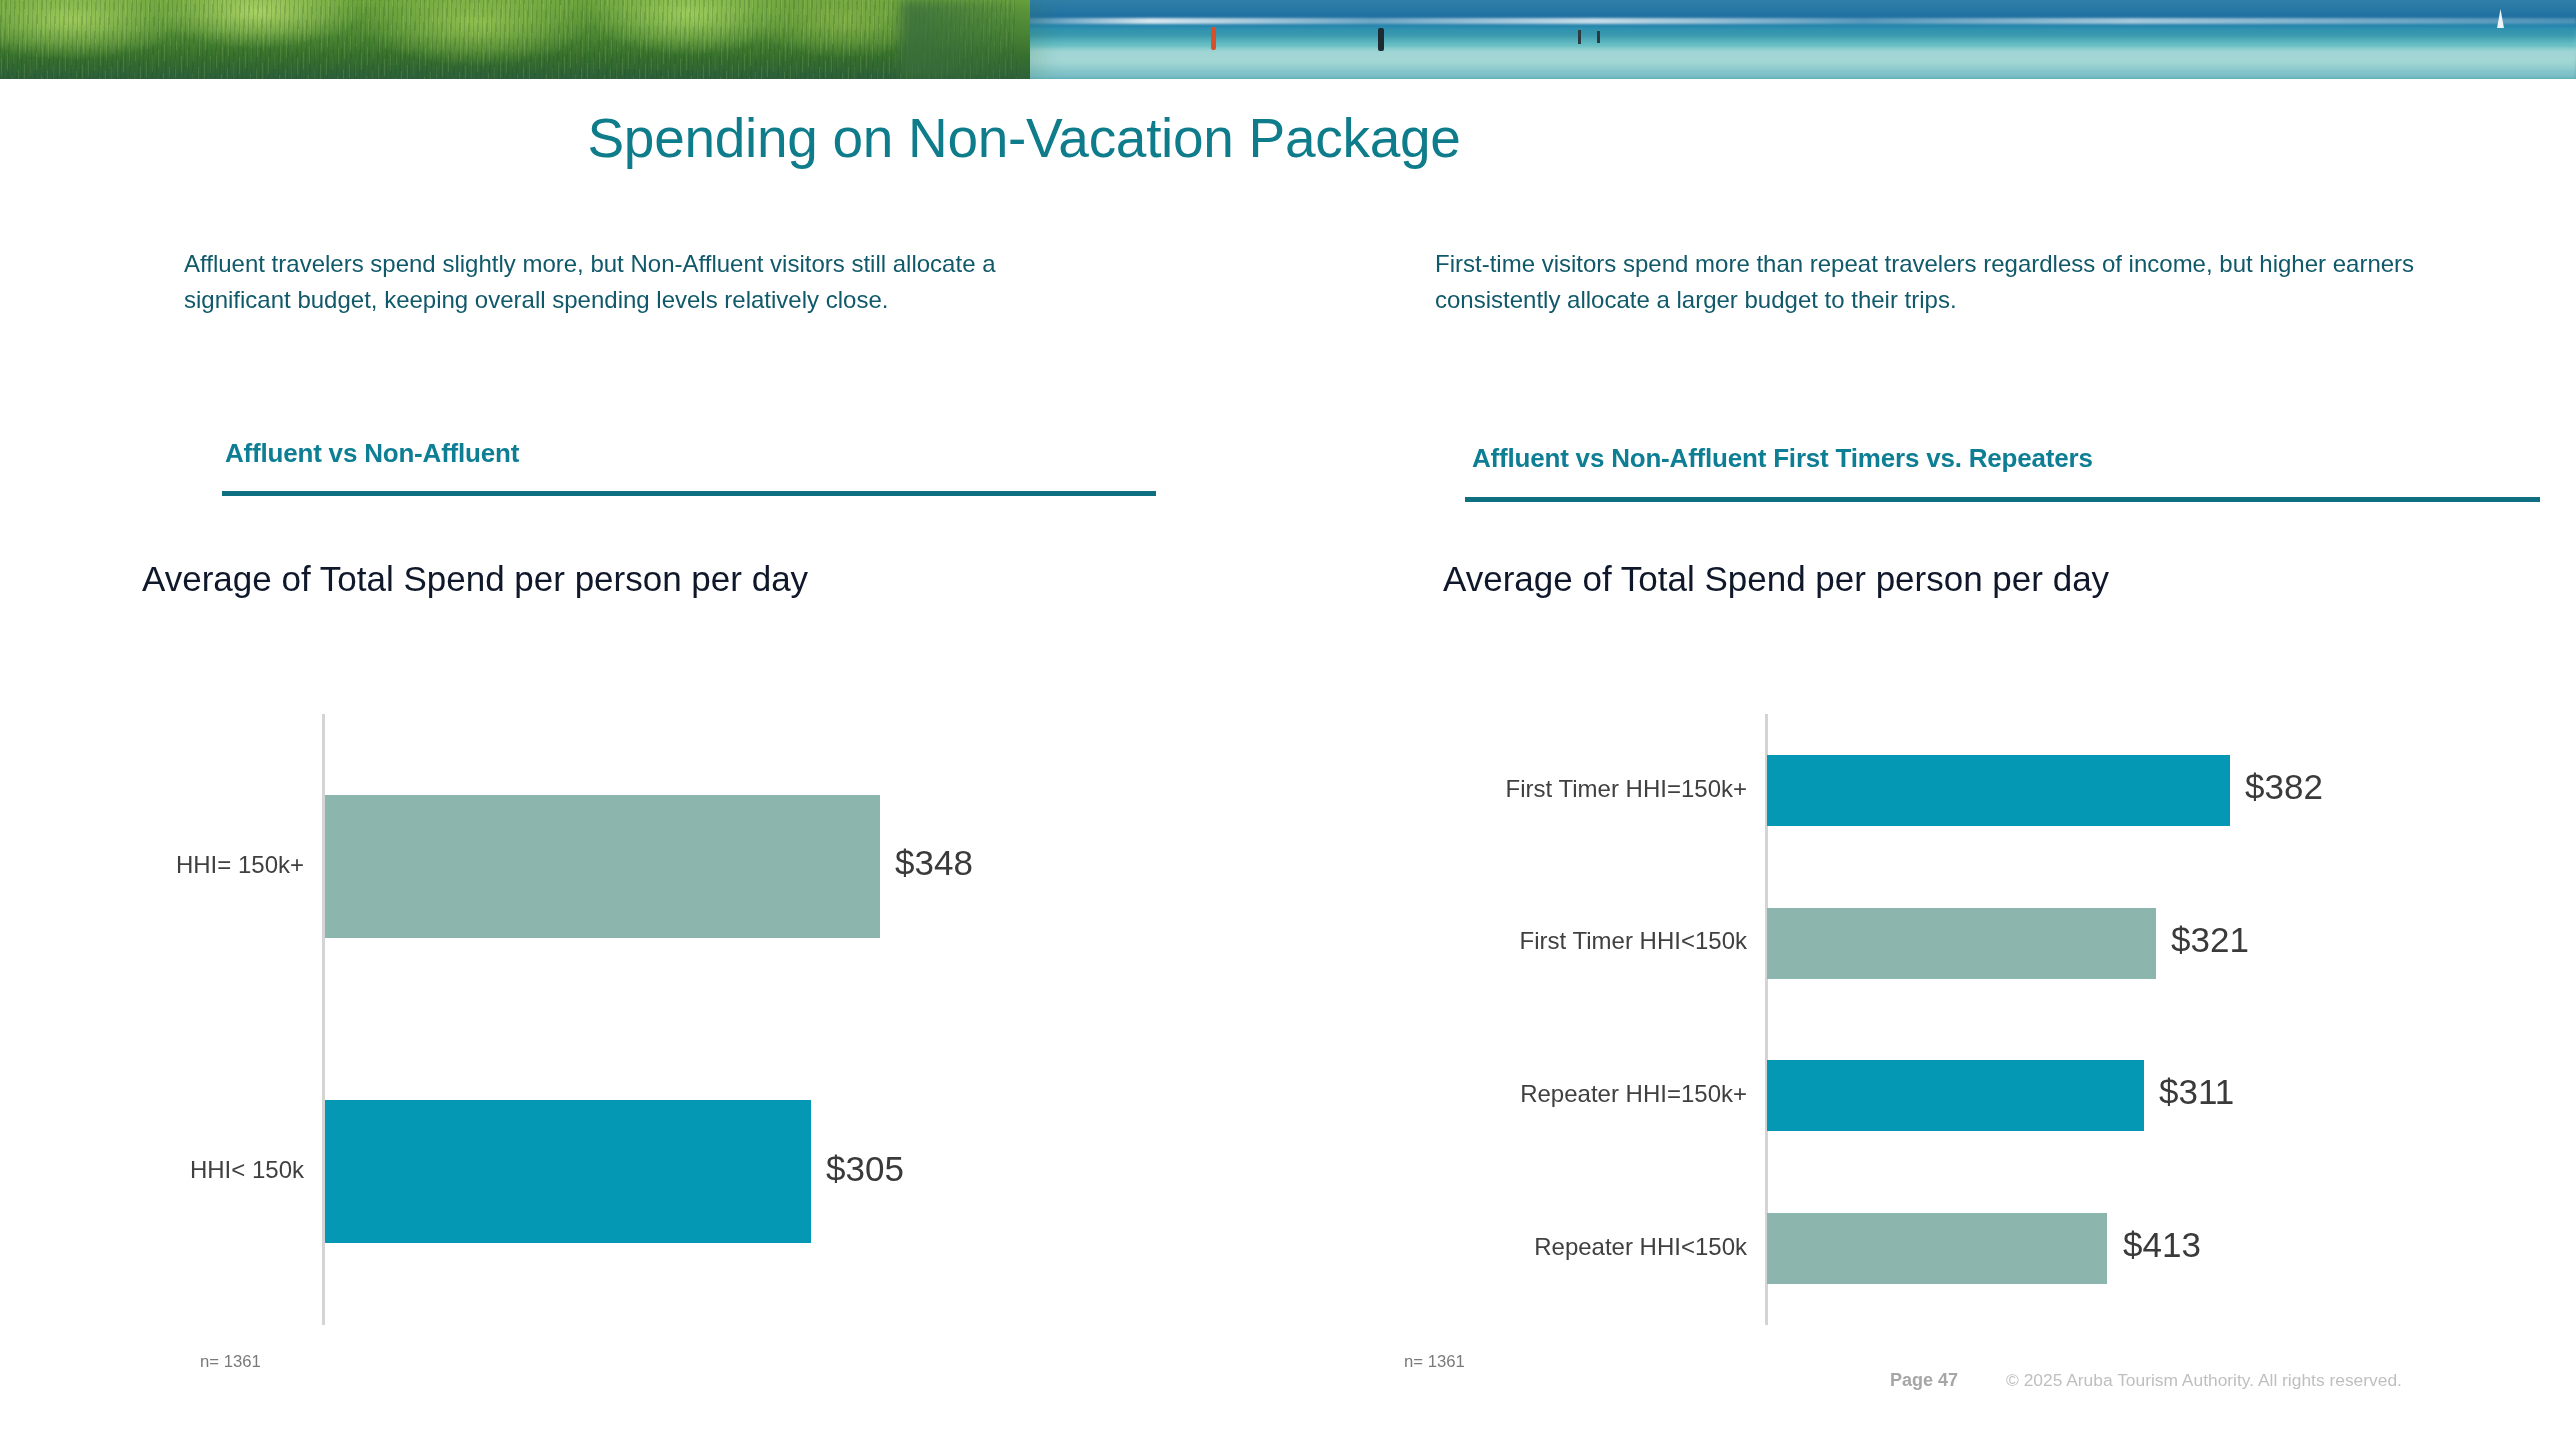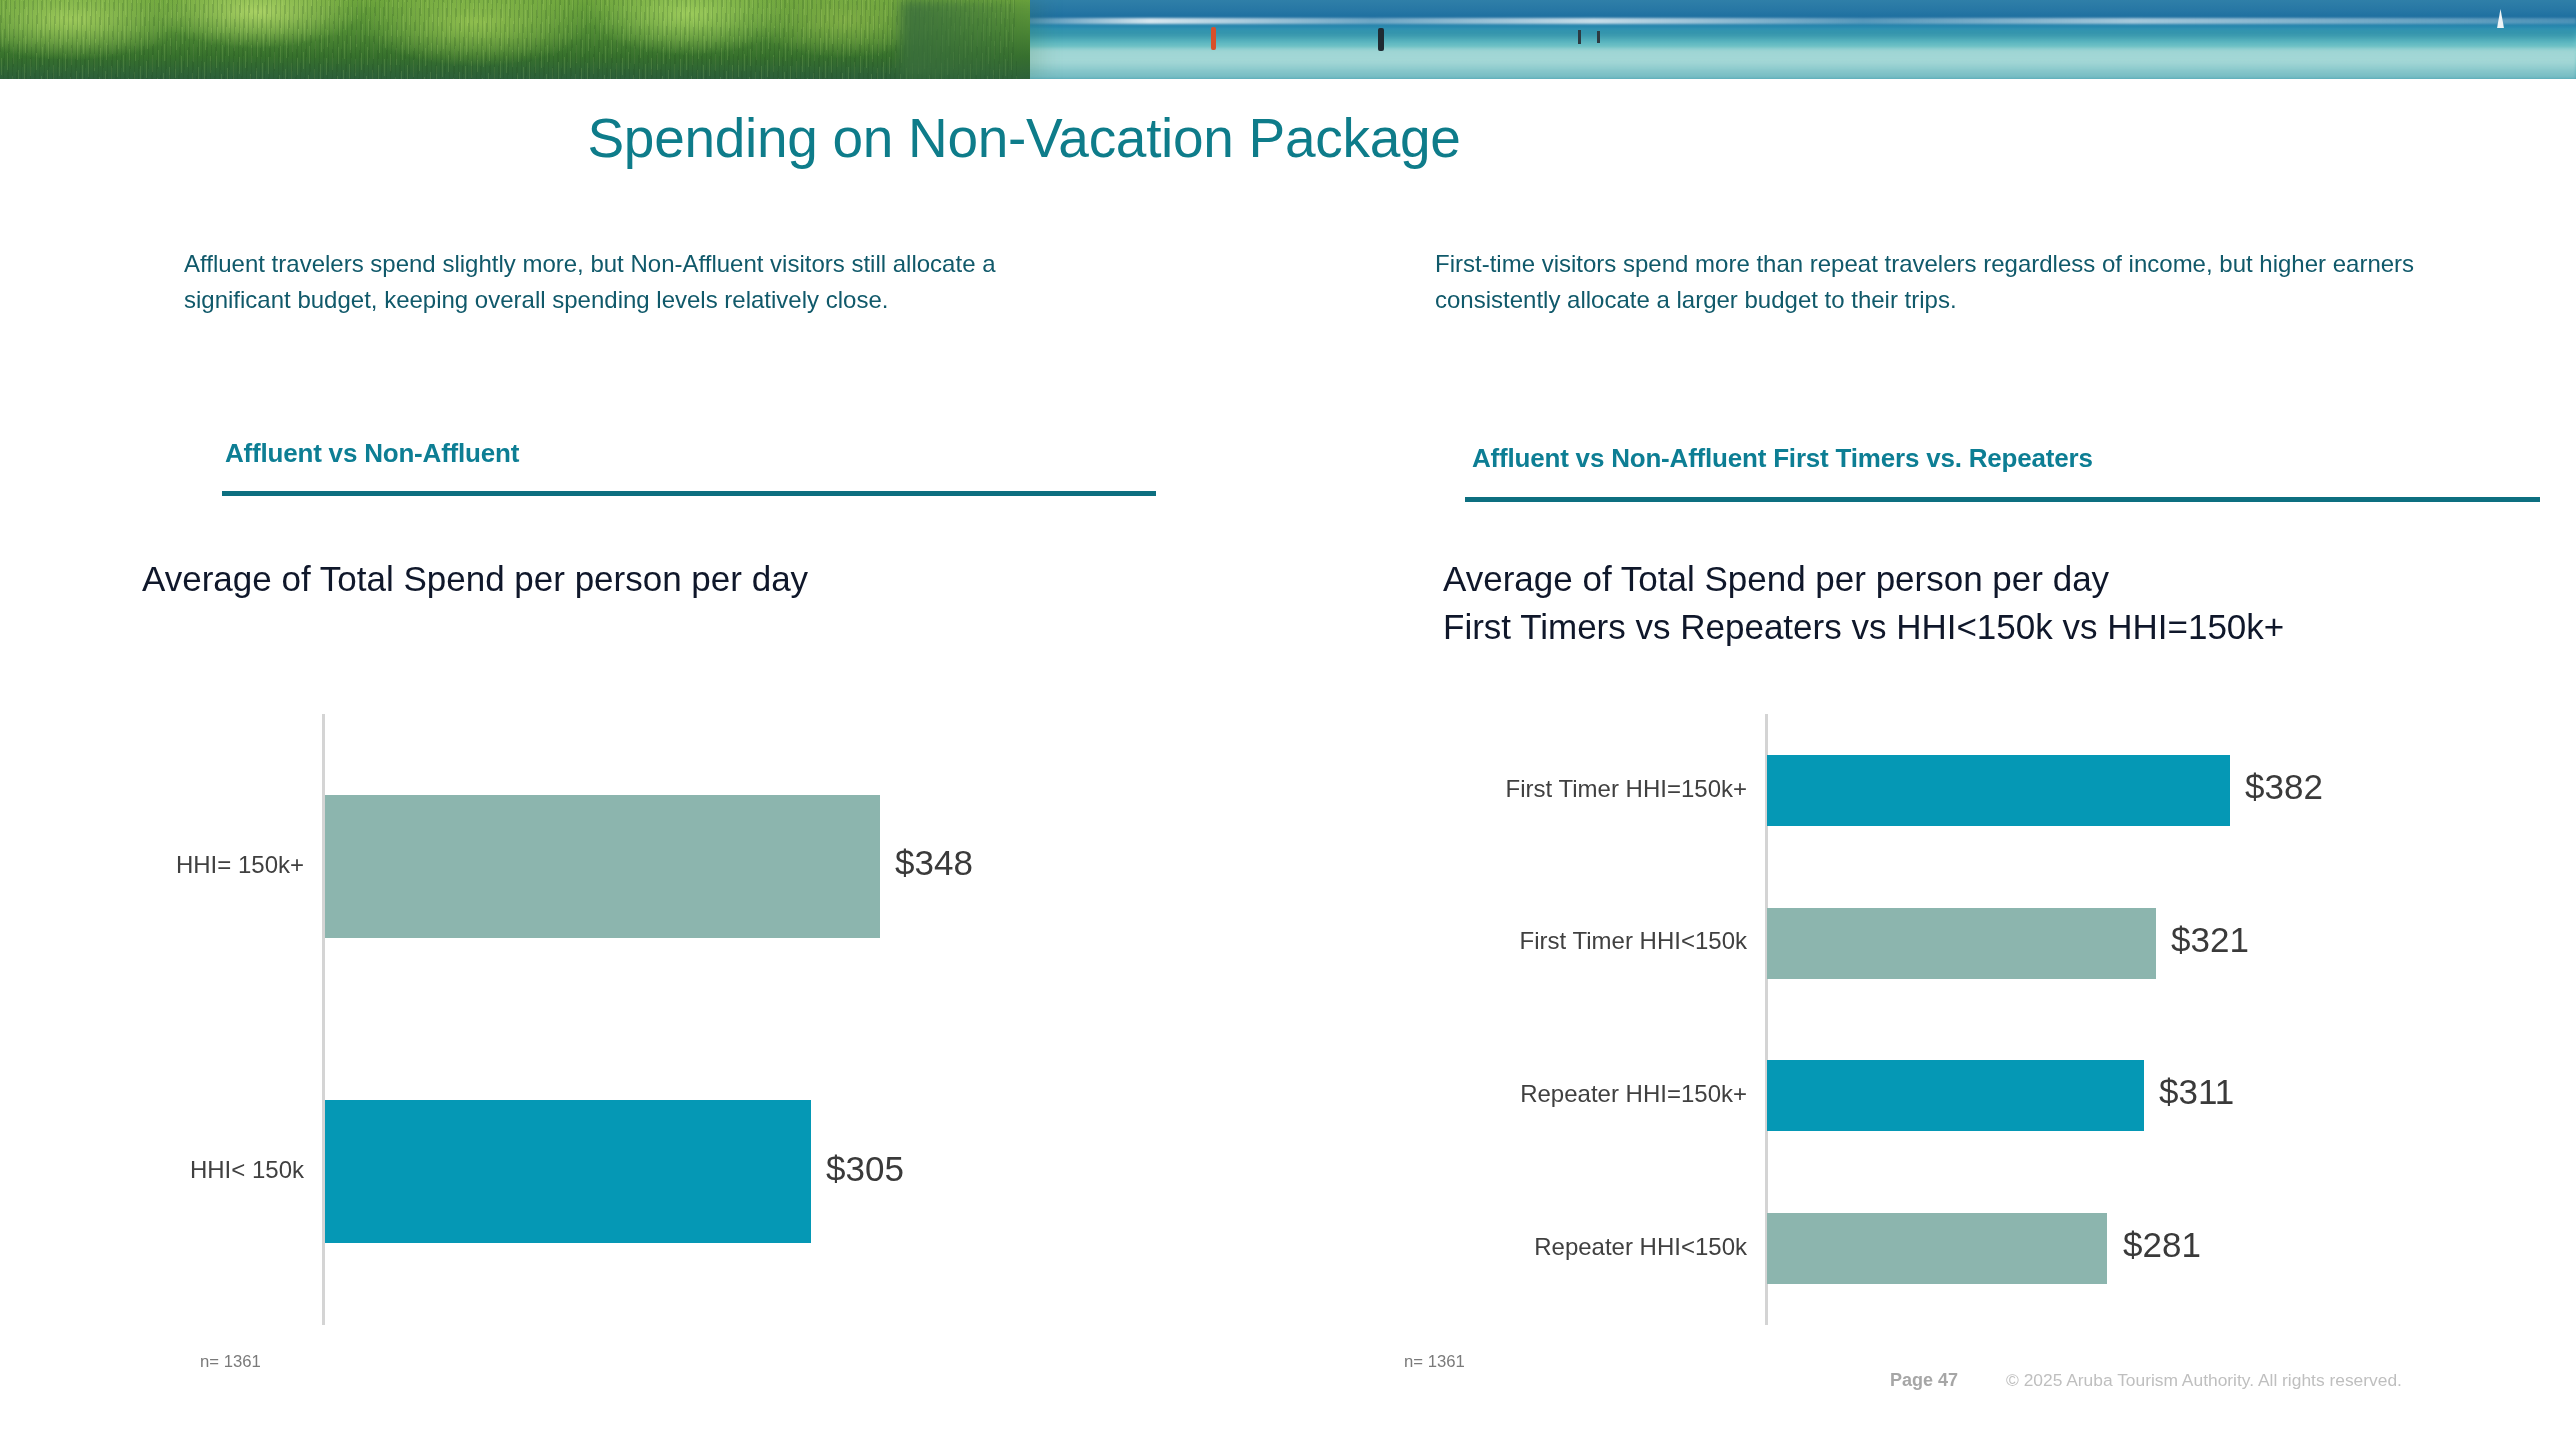--- a/index.html
+++ b/index.html
@@ -243,35 +243,34 @@
     <div class="bar-label" style="right: 855px; top: 137px;">HHI= 150k+</div>
     <div class="bar-value" style="left: 895px; top: 129px;">$348</div>
     <div class="bar" style="left: 325px; top: 386px; width: 486px; height: 143px; background: rgb(5, 152, 181); position: absolute;"></div>
     <div class="bar-label" style="right: 855px; top: 442px;">HHI&lt; 150k</div>
     <div class="bar-value" style="left: 826px; top: 435px;">$305</div>
   </div>
 <div class="n-note" style="left:200px; top:1352px;">n= 1361</div>
 
 <div class="chart-subtitle sub-right">
   <div>Average of Total Spend per person per day</div>
-  <div>First Timers vs Repeaters vs HHI&lt;150k vs HHI=150k+</div>
 </div>
 
 <div class="chart" id="chart-right" style="left: 1288px; top: 714px; width: 1288px; height: 611px;">
     <div class="chart-axis" style="left: 477px; top: 0px; height: 611px;"></div>
     <div class="bar" style="left: 479px; top: 41px; width: 463px; height: 71px; background: rgb(5, 152, 181); position: absolute;"></div>
     <div class="bar-label" style="right: 829px; top: 61px;">First Timer HHI=150k+</div>
     <div class="bar-value" style="left: 957px; top: 53px;">$382</div>
     <div class="bar" style="left: 479px; top: 194px; width: 389px; height: 71px; background: rgb(140, 181, 174); position: absolute;"></div>
     <div class="bar-label" style="right: 829px; top: 213px;">First Timer HHI&lt;150k</div>
     <div class="bar-value" style="left: 883px; top: 206px;">$321</div>
     <div class="bar" style="left: 479px; top: 346px; width: 377px; height: 71px; background: rgb(5, 152, 181); position: absolute;"></div>
     <div class="bar-label" style="right: 829px; top: 366px;">Repeater HHI=150k+</div>
     <div class="bar-value" style="left: 871px; top: 358px;">$311</div>
     <div class="bar" style="left: 479px; top: 499px; width: 340px; height: 71px; background: rgb(140, 181, 174); position: absolute;"></div>
     <div class="bar-label" style="right: 829px; top: 519px; margin-left: 31px;">Repeater HHI&lt;150k</div>
-    <div class="bar-value" style="left: 835px; top: 511px;">$281</div>
+    <div class="bar-value" style="left: 835px; top: 511px;">$413</div>
   </div>
 <div class="n-note" style="left:1404px; top:1352px;">n= 1361</div>
 
 <div class="footer-page">Page 47</div>
 <div class="footer-copy">© 2025 Aruba Tourism Authority. All rights reserved.</div>
 
 
 </body></html>

